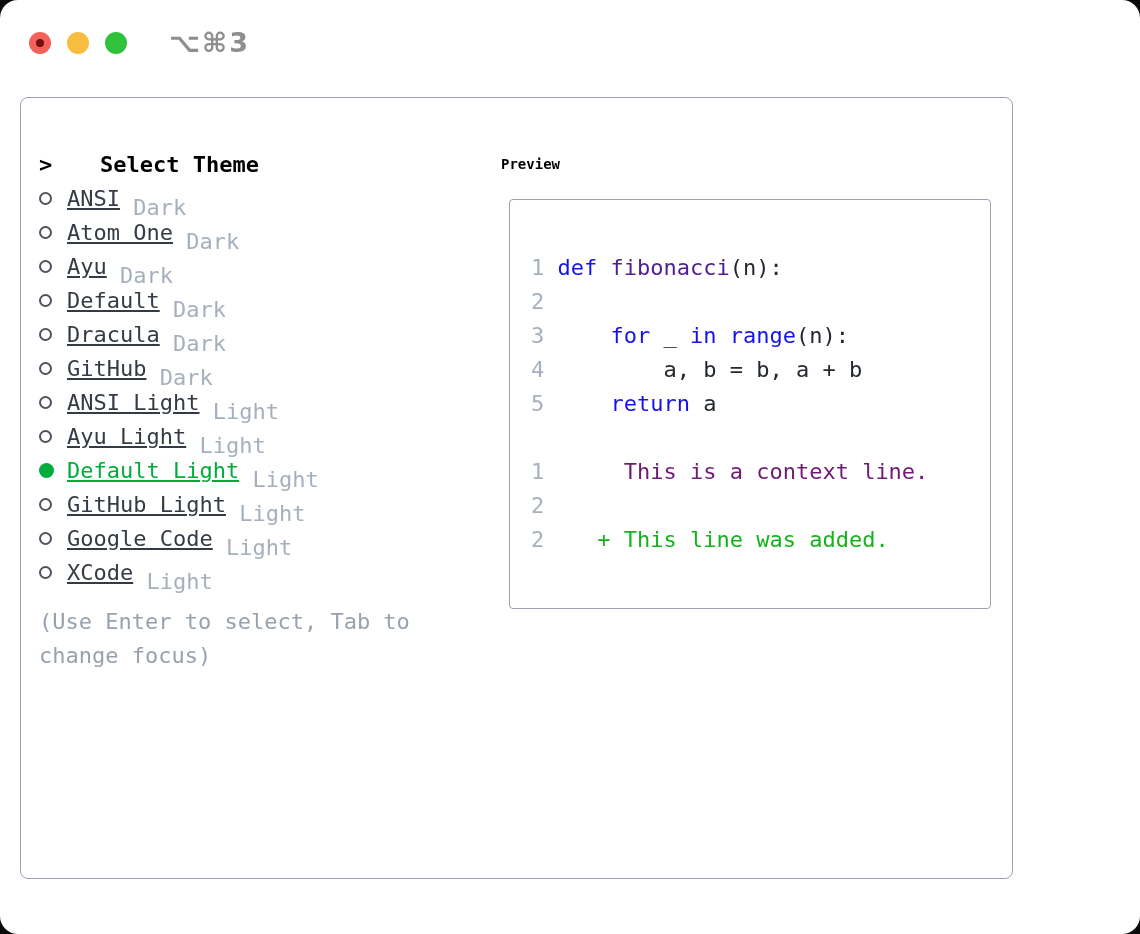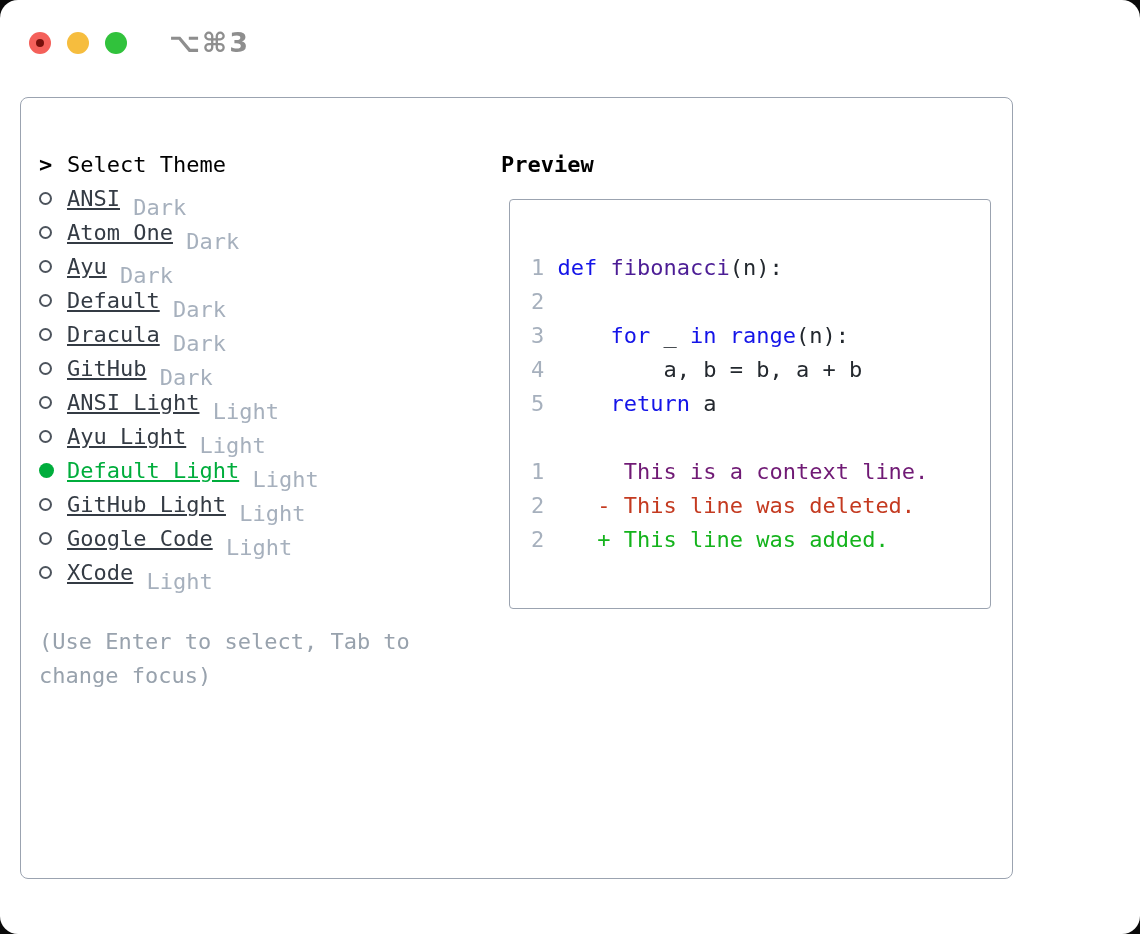--- a/index.html
+++ b/index.html
@@ -22,35 +22,35 @@
   
   .panel{
     position:absolute;left:20px;top:97px;width:993px;height:782px;
     border:1.5px solid #9ba3b0;border-radius:8px;box-sizing:border-box;background:#fff;
   }
   .row{display:flex;align-items:center;height:34px;font-size:22px;white-space:pre;}
   .marker{flex:0 0 28px;width:28px;display:flex;align-items:center;}
   .prompt{font-weight:bold;color:#000;}
   .bullet{width:13px;height:13px;border-radius:50%;border:2px solid #4d545d;box-sizing:border-box;}
   .bullet.on{width:15px;height:15px;border:none;background:#00ad3c;}
-  .hdr{font-weight:normal;color:#000;}
+  .hdr{font-weight:bold;color:#000;margin-left:33px;}
   .name{color:#343b44;text-decoration:underline;}
   .name.sel{color:#00ad3c;text-align:right;}
   .tag{color:#a6b0bd;margin-top:18px;}
   .apply-label{color:#0e1114;}
   
   .list{position:absolute;left:18px;top:49px;width:446px;}
   .apply-section{margin-top:34px;}
   .help{
-    margin-top:36px;color:#98a2ad;font-size:22px;line-height:34px;white-space:normal;
+    margin-top:16px;color:#98a2ad;font-size:22px;line-height:34px;white-space:normal;
   }
   
   .preview-label{
     position:absolute;left:480px;top:49px;height:34px;display:flex;align-items:center;
-    font-size:22px;font-weight:bold;color:#000;
+    font-size:14px;font-weight:bold;color:#000;
   }
   .preview-box{
     position:absolute;left:488px;top:101px;width:482px;height:410px;
     border:1.5px solid #9ba3b0;border-radius:4px;box-sizing:border-box;
     padding:50px 0 0 21px;overflow:hidden;
   }
   .code-row{height:34px;display:flex;align-items:center;font-size:22px;white-space:pre;}
   .num{color:#a6b0bd;}
   .tok-pl{color:#23282e;}
   .tok-kw{color:#1414e8;}
@@ -103,18 +103,18 @@
     <div class="preview-label">Preview</div>
 
     <div class="preview-box" id="preview-box">
         <div class="code-row"><span class="num">1</span><span class="tok-pl"> </span><span class="tok-kw">def</span><span class="tok-pl"> </span><span class="tok-fn">fibonacci</span><span class="tok-pl">(n):</span></div>
         <div class="code-row"><span class="num">2</span></div>
         <div class="code-row"><span class="num">3</span><span class="tok-pl">     </span><span class="tok-kw">for</span><span class="tok-pl"> _ </span><span class="tok-kw">in</span><span class="tok-pl"> </span><span class="tok-kw">range</span><span class="tok-pl">(n):</span></div>
         <div class="code-row"><span class="num">4</span><span class="tok-pl">         a, b = b, a + b</span></div>
         <div class="code-row"><span class="num">5</span><span class="tok-pl">     </span><span class="tok-kw">return</span><span class="tok-pl"> a</span></div>
         <div class="code-row"><span class="num"></span></div>
         <div class="code-row"><span class="num">1</span><span class="tok-ctx">      This is a context line.</span></div>
-        <div class="code-row"><span class="num">2</span><span class="tok-del">    - This line was deleted.</span></div>
+        <div class="code-row"><span class="num">2</span></div>
         <div class="code-row"><span class="num">2</span><span class="tok-add">    + This line was added.</span></div>
       </div>
 
   </div>
 </div>
 
 </body></html>

